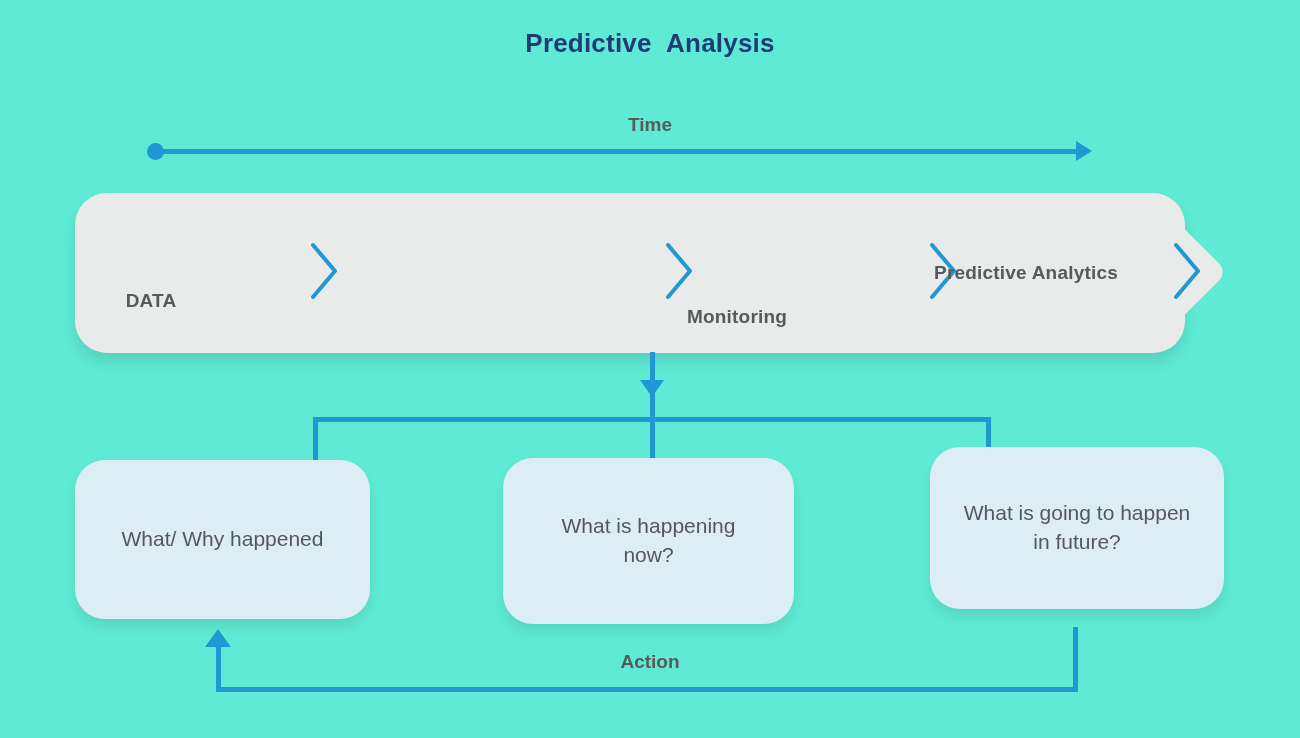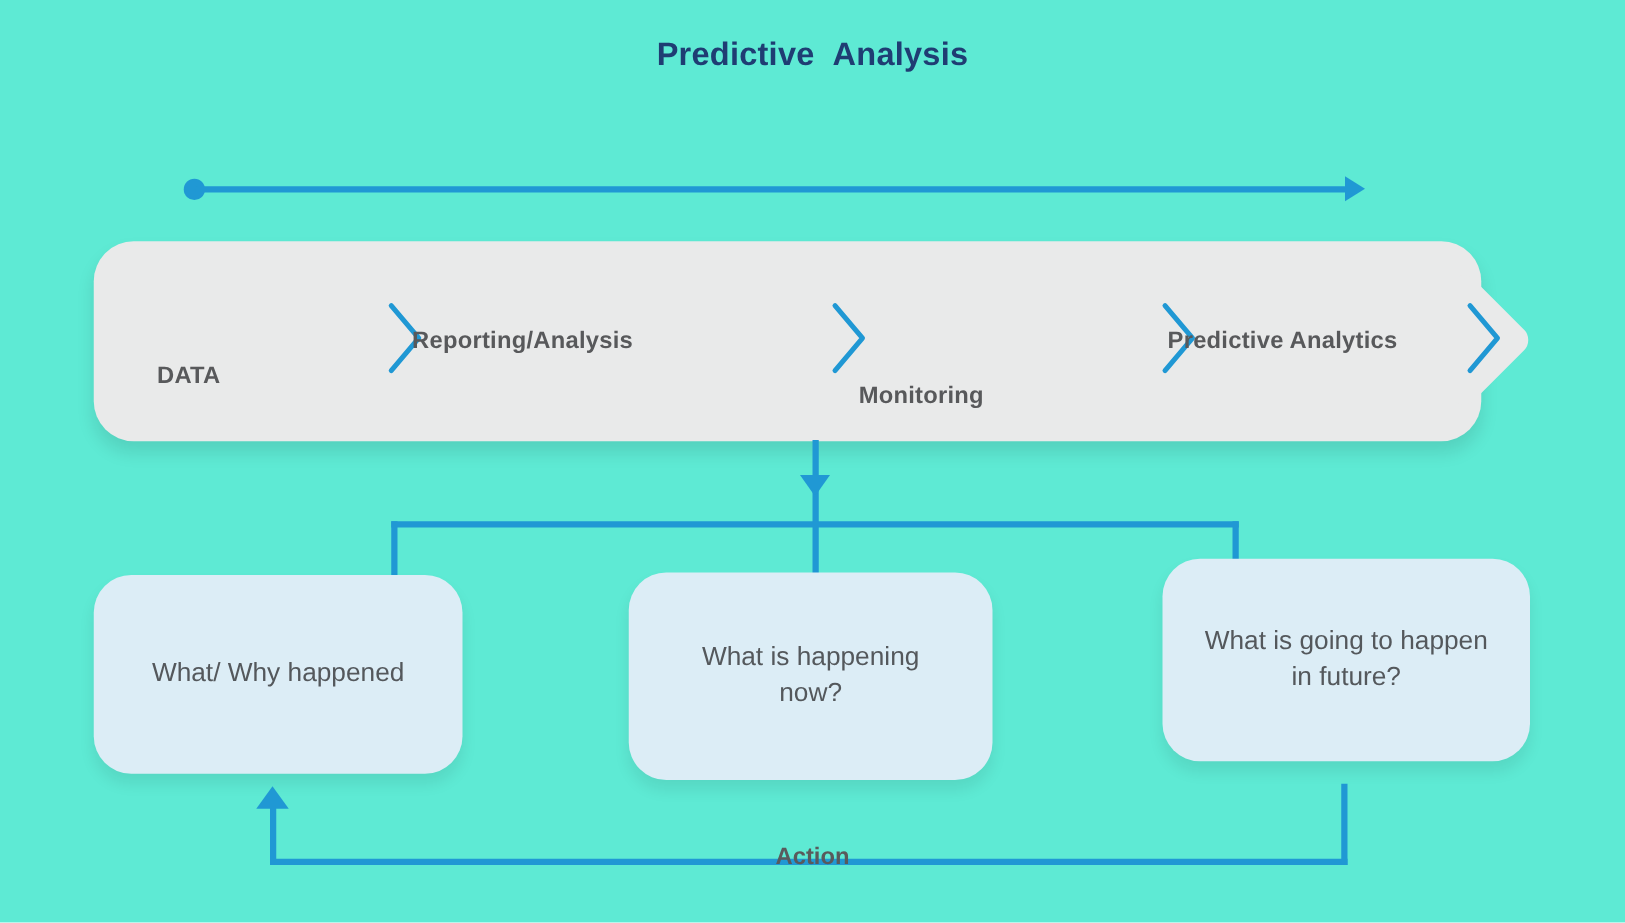--- a/index.html
+++ b/index.html
@@ -74,46 +74,46 @@
   .qbox.b2 .qtext{max-width:200px;text-align:center;}
   .qbox.b3 .qtext{max-width:235px;}
   
   .v-act-right{left:1073px;top:627px;width:5px;height:65px;}
   .h-act{left:216px;top:687px;width:862px;height:5px;}
   .v-act-left{left:216px;top:645px;width:5px;height:47px;}
   .arrow-up{position:absolute;left:205px;top:629px;width:0;height:0;
     border-left:13px solid transparent;border-right:13px solid transparent;border-bottom:18px solid #2098d4;}
   .action-label{
     position:absolute;left:0;top:651px;width:1300px;
-    text-align:center;font-size:19px;font-weight:700;color:#595a5c;margin-top:24px;
+    text-align:center;font-size:19px;font-weight:700;color:#595a5c;
   }
 </style>
 </head>
 <body>
 
 <div class="canvas">
 
   <div class="title">Predictive Analysis</div>
 
+  <div class="time-label">Time</div>
 
   <div class="time-dot"></div>
   <div class="time-line"></div>
   <div class="time-head"></div>
 
   <div class="banner">
     <div class="banner-tip"></div>
 
     <span class="stage s1">DATA</span>
     <span class="chev c1">
       <svg width="28" height="58" viewBox="0 0 28 58">
           <polyline points="3,3 25,29 3,55" fill="none" stroke="#2098d4" stroke-width="4" stroke-linecap="round" stroke-linejoin="round"></polyline>
         </svg>
     </span>
 
-    <span class="stage s2">Reporting/Analysis</span>
     <span class="chev c2">
       <svg width="28" height="58" viewBox="0 0 28 58">
           <polyline points="3,3 25,29 3,55" fill="none" stroke="#2098d4" stroke-width="4" stroke-linecap="round" stroke-linejoin="round"></polyline>
         </svg>
     </span>
 
     <span class="stage s3">Monitoring</span>
     <span class="chev c3">
       <svg width="28" height="58" viewBox="0 0 28 58">
           <polyline points="3,3 25,29 3,55" fill="none" stroke="#2098d4" stroke-width="4" stroke-linecap="round" stroke-linejoin="round"></polyline>

